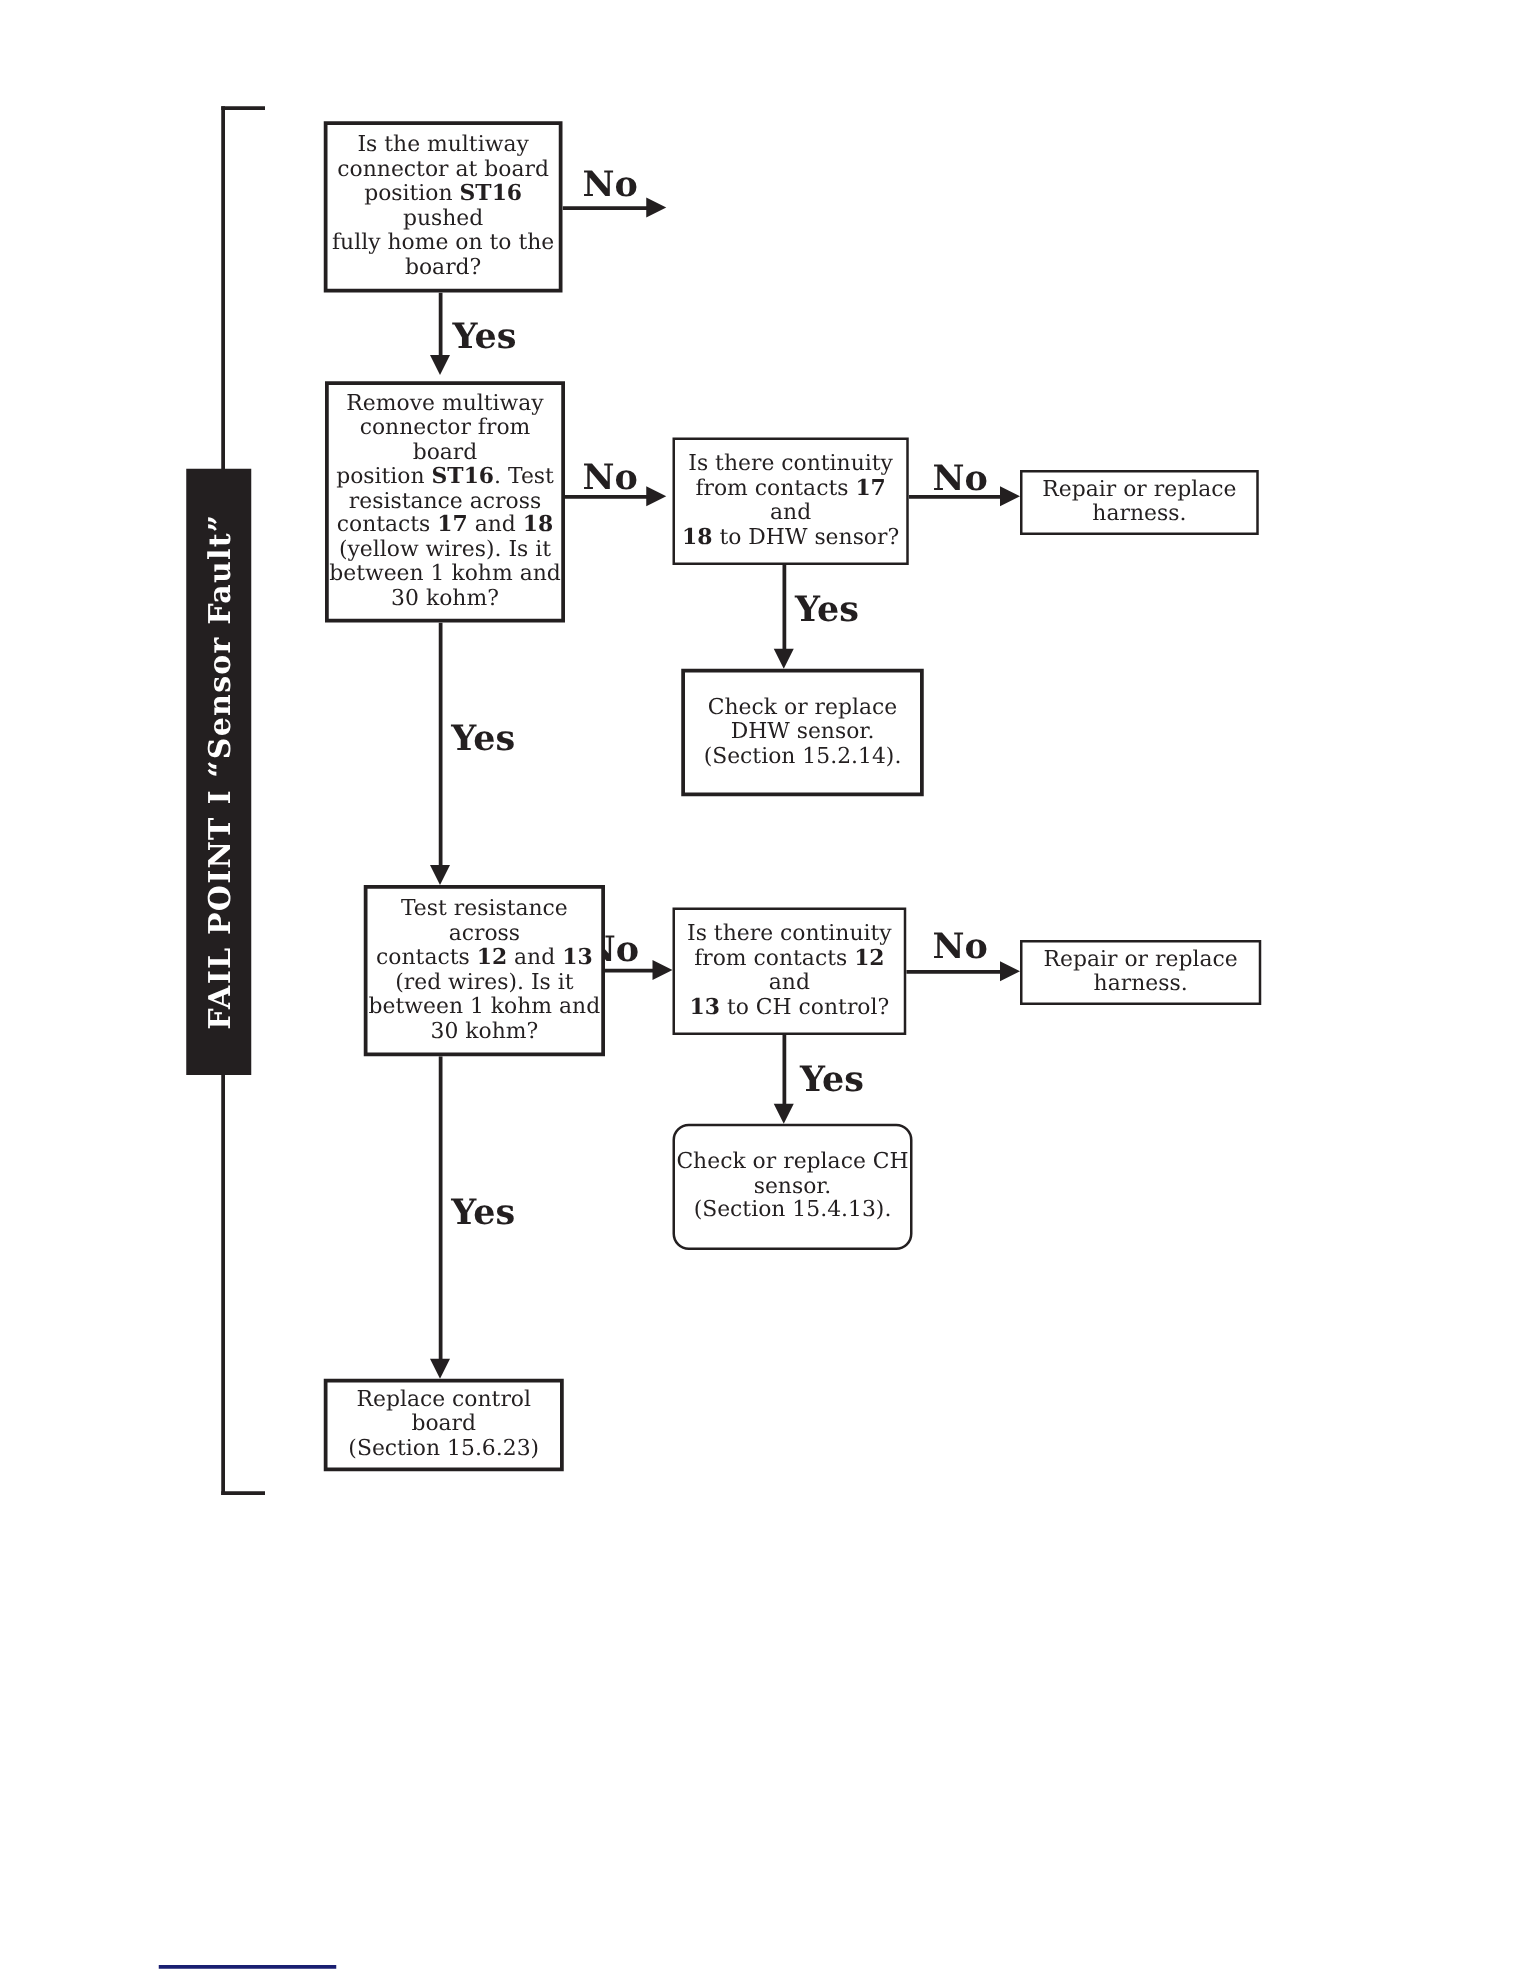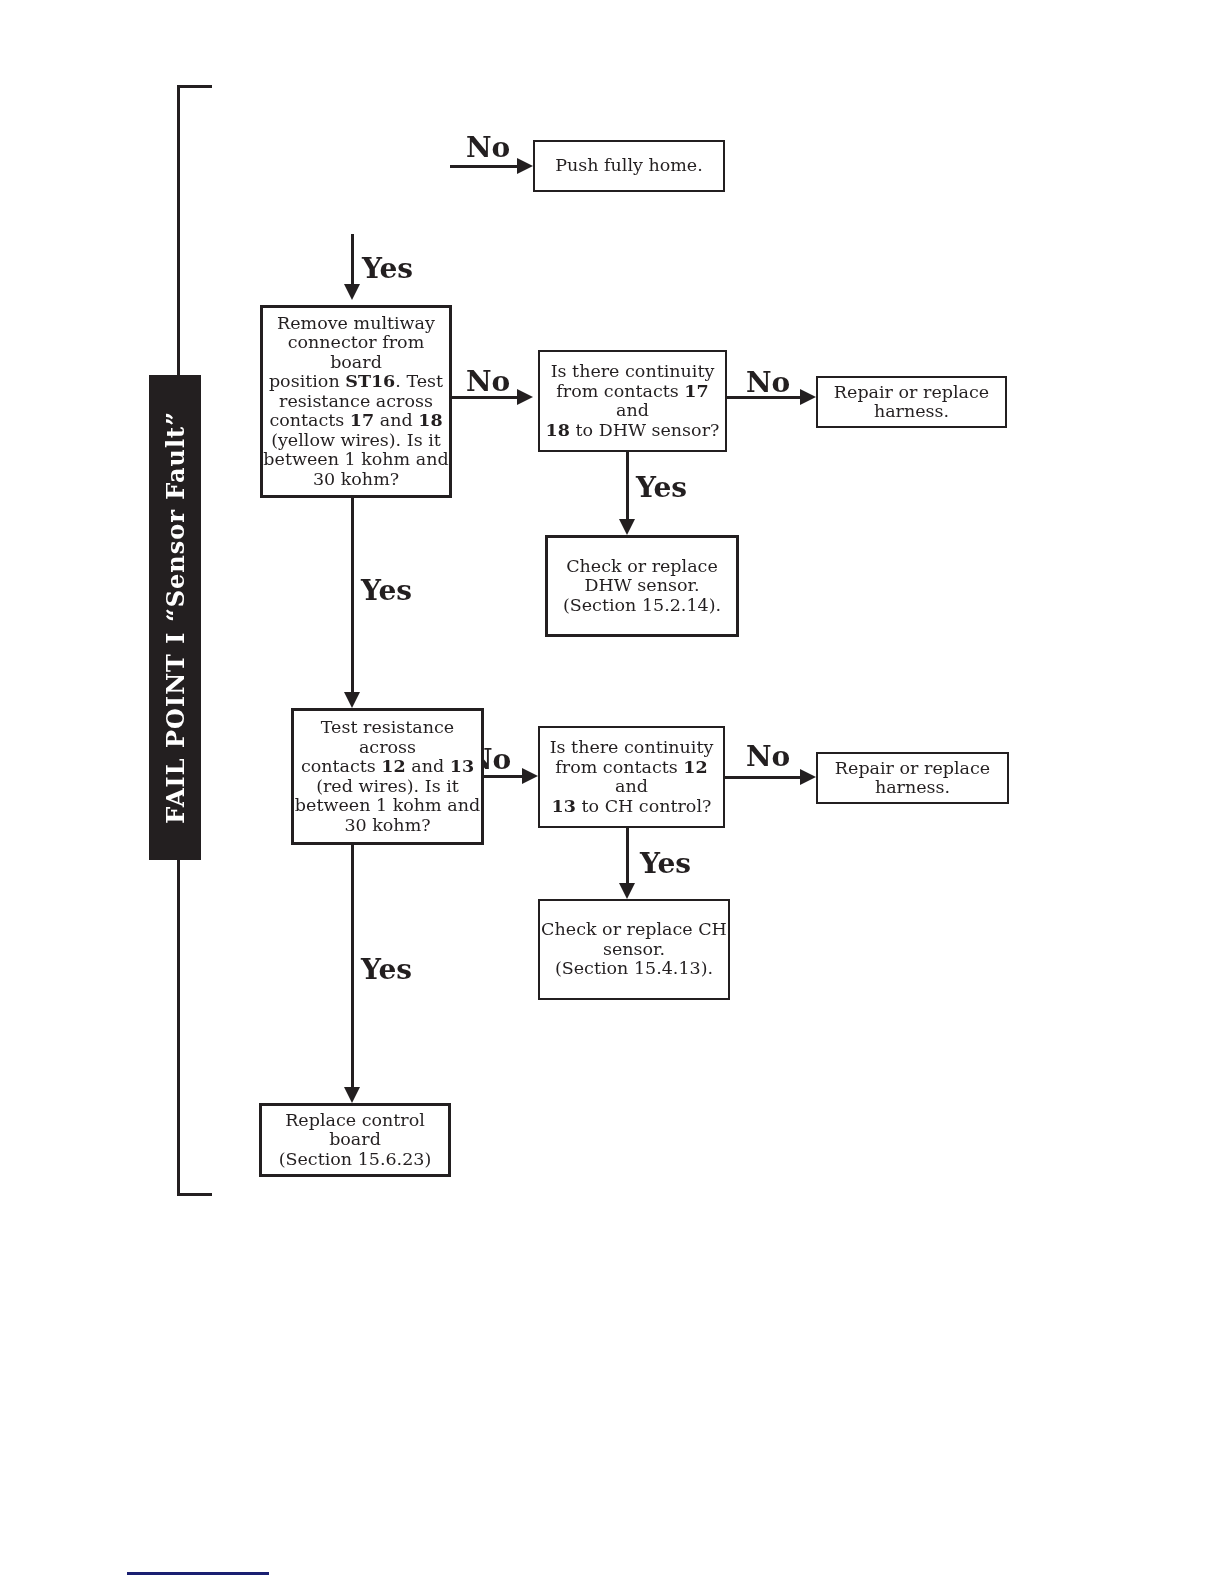--- a/index.html
+++ b/index.html
@@ -78,26 +78,30 @@
 <body>
 
 <div class="canvas">
 
   <div class="bracket"></div>
 
   <div class="banner">
     <span>FAIL POINT I “Sensor Fault”</span>
   </div>
 
-
-  <div class="node thin" style="left:533px;top:140px;width:192px;height:52px;">
-    <div>
-        <div><span>Push fully home.</span></div>
-      </div>
-  </div>
+  <div class="node" style="left:259px;top:97px;width:191px;height:137px;">
+    <div>
+        <div><span>Is the multiway</span></div>
+        <div><span>connector at board</span></div>
+        <div><span>position </span><span class="bold">ST16</span><span> pushed</span></div>
+        <div><span>fully home on to the</span></div>
+        <div><span>board?</span></div>
+      </div>
+  </div>
+
 
   <div class="node" style="left:260px;top:305px;width:192px;height:193px;">
     <div>
         <div><span>Remove multiway</span></div>
         <div><span>connector from board</span></div>
         <div><span>position </span><span class="bold">ST16</span><span>. Test</span></div>
         <div><span>resistance across</span></div>
         <div><span>contacts </span><span class="bold">17</span><span> and </span><span class="bold">18</span></div>
         <div><span>(yellow wires). Is it</span></div>
         <div><span>between 1 kohm and</span></div>
@@ -146,21 +150,21 @@
       </div>
   </div>
 
   <div class="node thin" style="left:816px;top:752px;width:193px;height:52px;">
     <div>
         <div><span>Repair or replace</span></div>
         <div><span>harness.</span></div>
       </div>
   </div>
 
-  <div class="node thin" style="left:538px;top:899px;width:192px;height:101px;">
+  <div class="node thin" style="left:538px;top:899px;width:192px;height:101px;border-radius:13px;">
     <div>
         <div><span>Check or replace CH</span></div>
         <div><span>sensor.</span></div>
         <div><span>(Section 15.4.13).</span></div>
       </div>
   </div>
 
   <div class="node" style="left:259px;top:1103px;width:192px;height:74px;text-align:center;">
     <div>
         <div><span>Replace control board</span></div>

